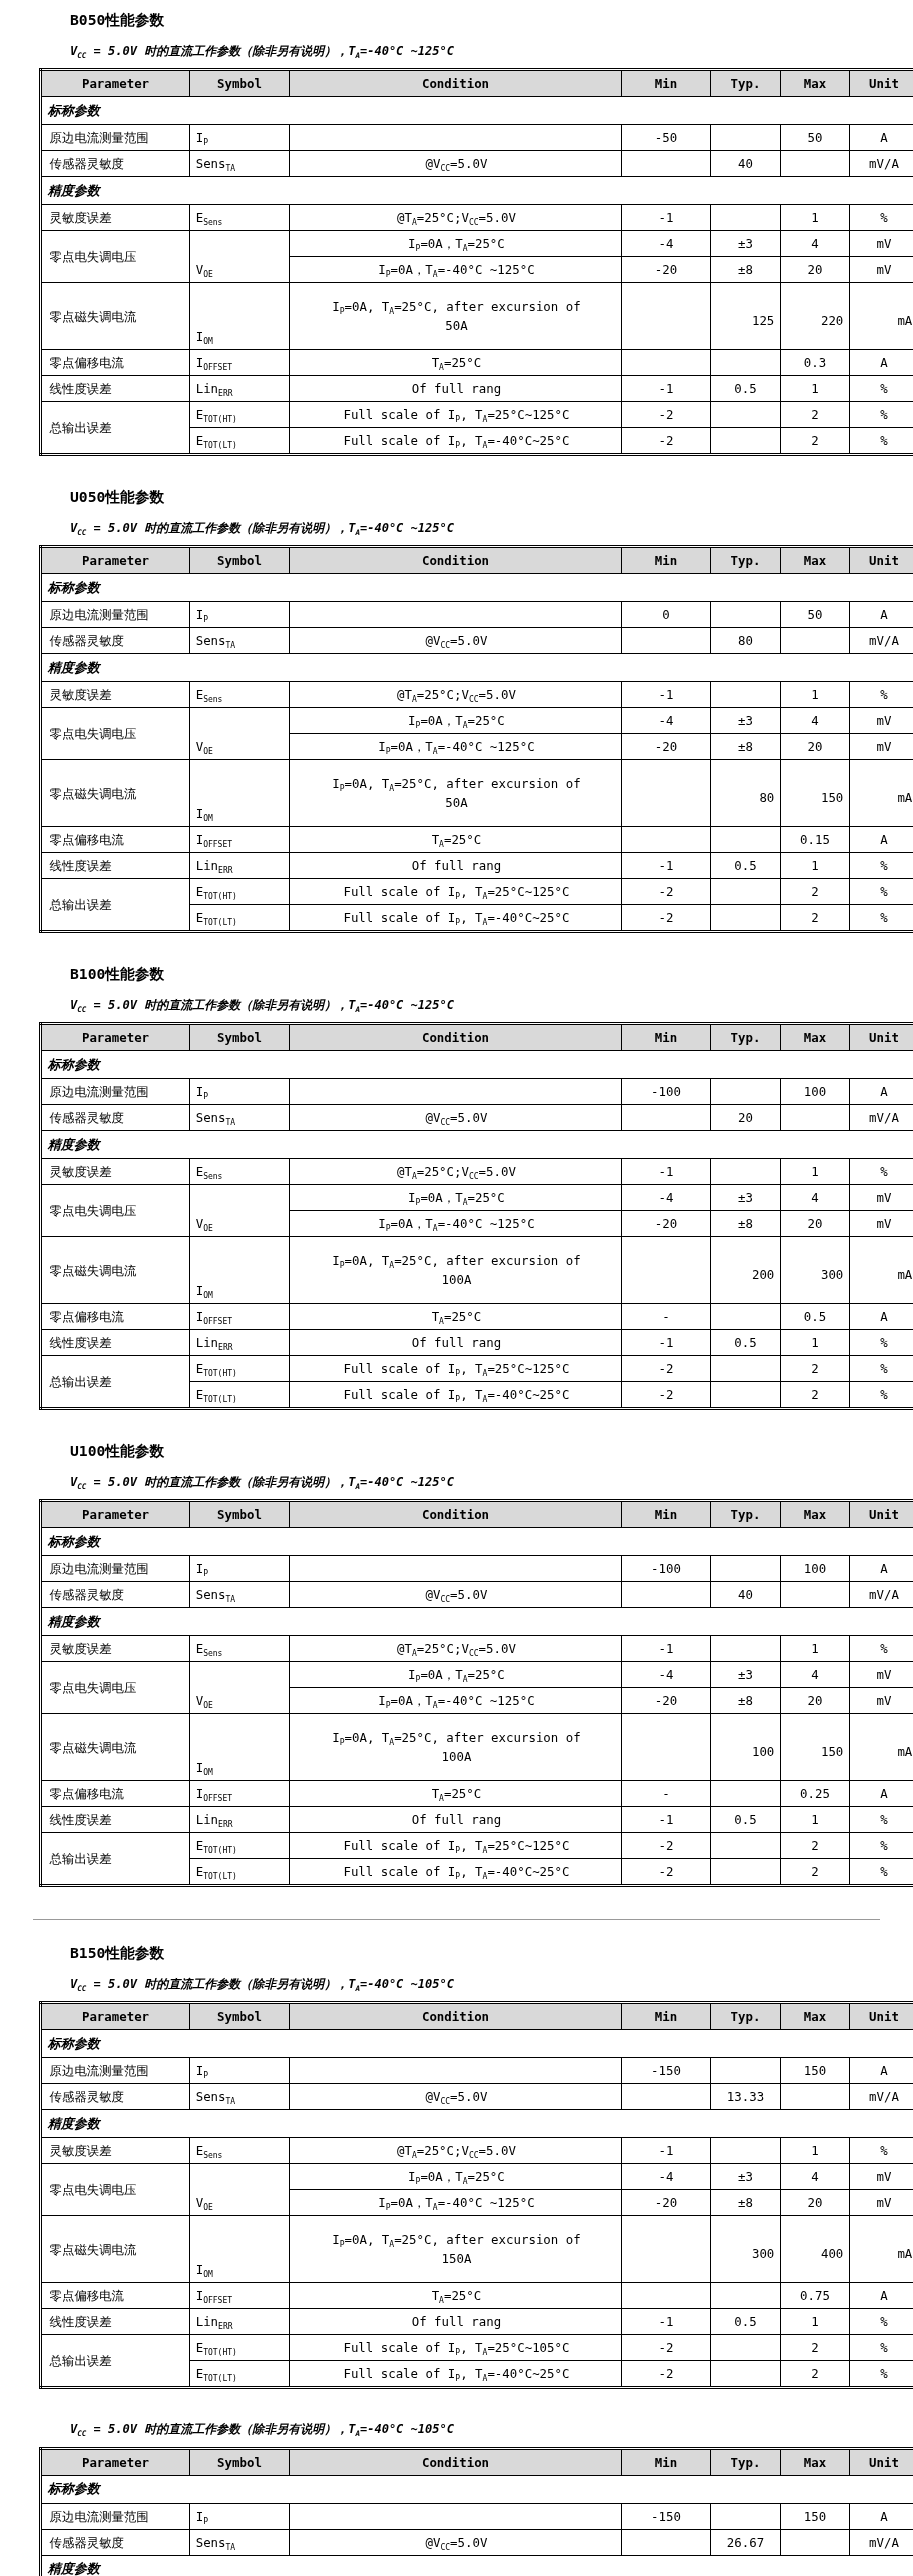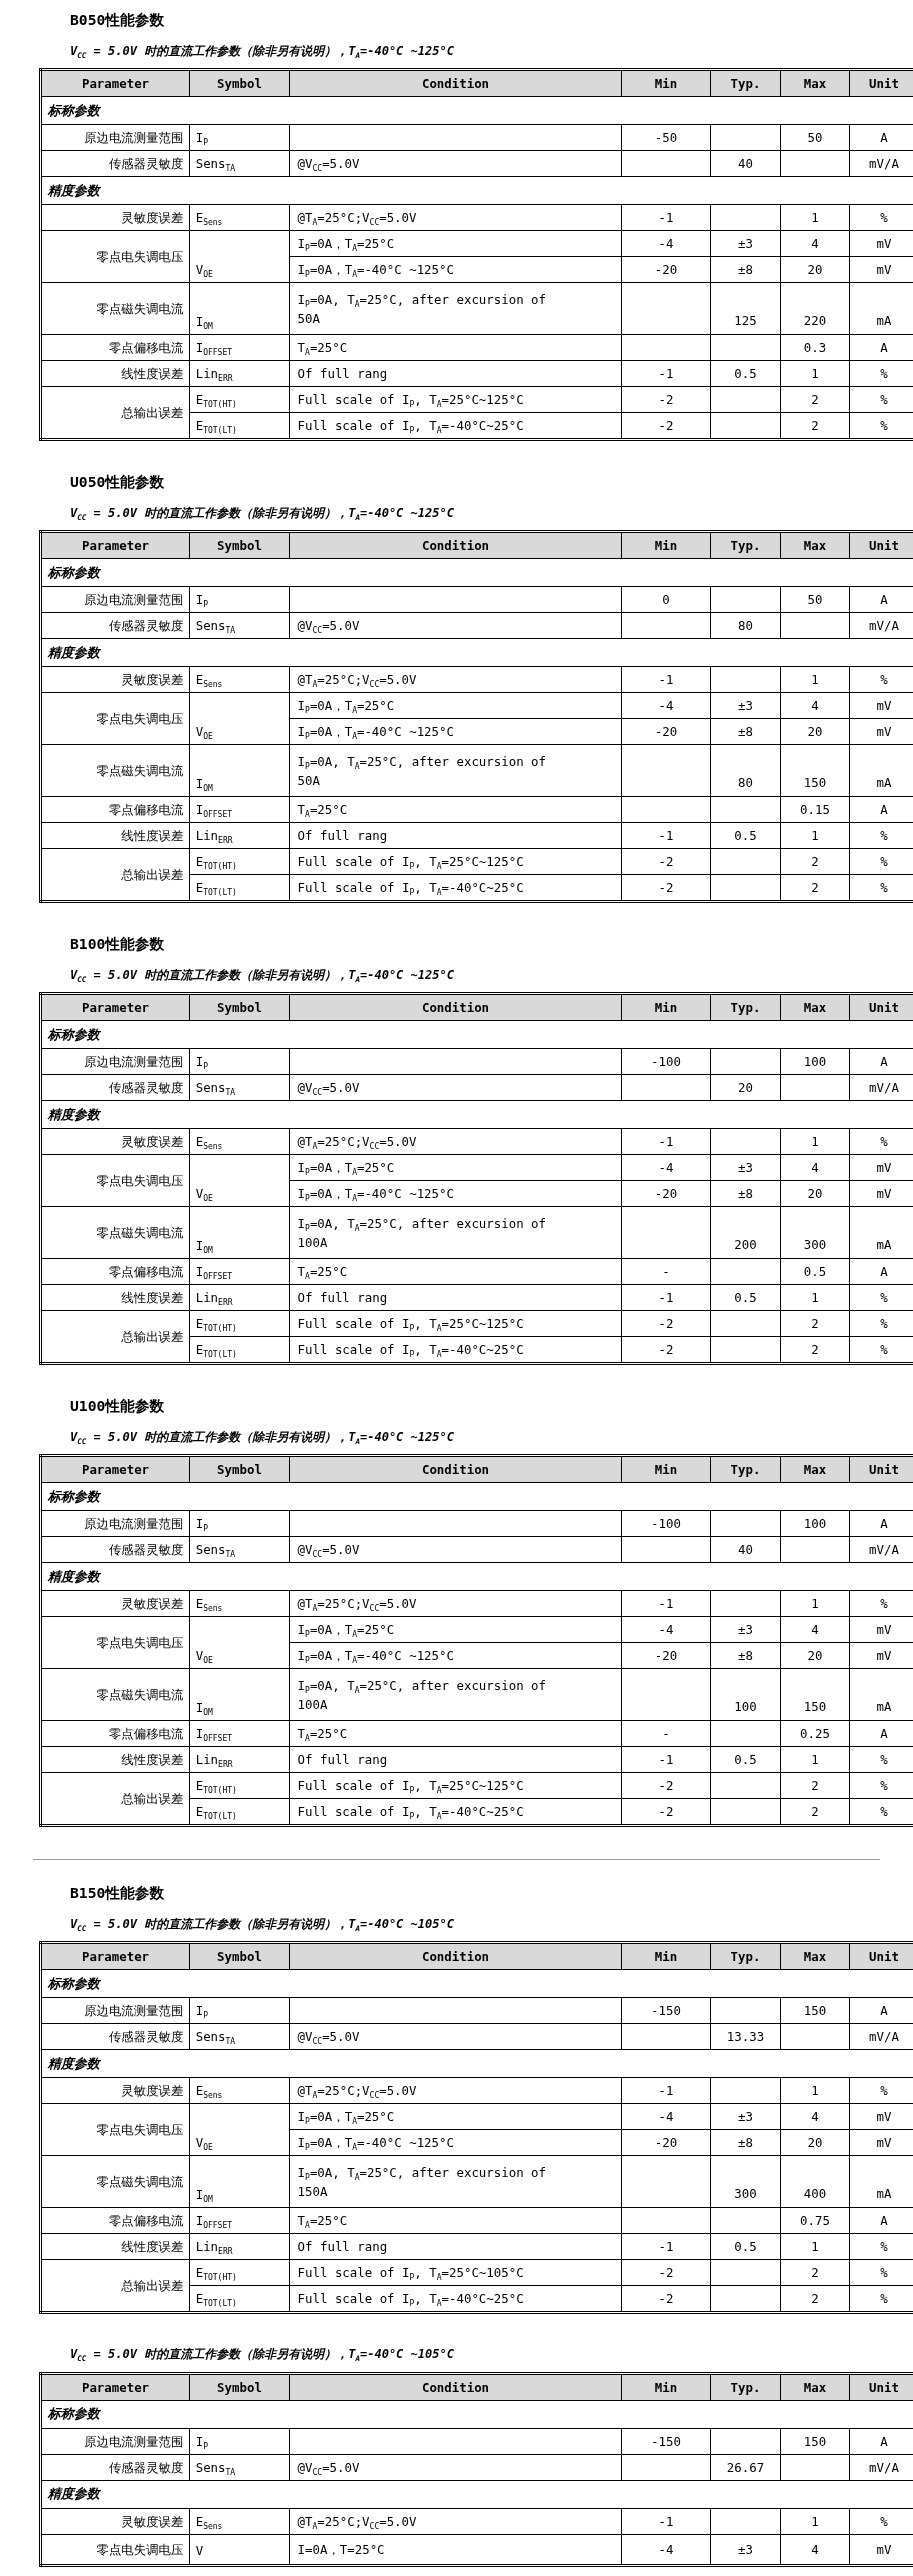--- a/index.html
+++ b/index.html
@@ -6,28 +6,28 @@
   body{width:914px;min-height:2576px;font-family:"DejaVu Sans Mono","DejaVu Sans",monospace;}
   #doc{padding:11.4px 0 19px 27px;}
   .section{width:881px;margin:0 0 32px 12px;}
   .sec-title{font-size:14.7px;font-weight:bold;margin:0 0 12.4px 31px;font-family:"DejaVu Sans Mono","DejaVu Sans",sans-serif;}
   .sec-sub{font-size:12px;font-weight:bold;font-style:italic;margin:0 0 8.6px 31px;}
   .sec-sub sub{font-size:7.6px;}
   table.param-table{border-collapse:collapse;table-layout:fixed;width:881px;border:3.8px double #000;background:#fff;}
   .param-table th,.param-table td{border:1px solid #000;font-size:12.4px;height:23px;padding:1px 5.7px;line-height:1.25;overflow:hidden;white-space:nowrap;}
   .param-table th{background:#d9d9d9;font-weight:bold;text-align:center;border-bottom:1.9px solid #000;}
   tr.sec-row td{border-top:1.9px solid #000;border-bottom:1.9px solid #000;font-weight:bold;font-style:italic;font-size:13px;text-align:left;height:25px;}
-  td.param{text-align:right;padding-left:7.6px;}
+  td.param{text-align:left;padding-left:7.6px;}
   td.symbol{text-align:left;}
-  td.cond{text-align:left;padding-left:7.6px;}
+  td.cond{text-align:center;padding-left:7.6px;}
   td.val{text-align:center;}
   sub{font-size:8px;line-height:0;}
   td.sym-bottom{vertical-align:bottom;padding-bottom:4.8px;}
   tr.tall td{height:44px;}
-  td.val-bottom{vertical-align:bottom;padding-bottom:6px;}
+  td.val-bottom{vertical-align:bottom;padding-bottom:21px;text-align:right;}
   td.cond-wrap{white-space:normal;line-height:1.55;}
   .page-divider{border:none;border-top:1px solid #999;height:0;width:847px;margin:0 0 24px 5.7px;}
 </style>
 </head>
 <body>
 
 <div id="doc">
     <div class="section">
       <div class="sec-title">B050性能参数</div>
       <div class="sec-sub">V<sub>CC</sub> = 5.0V 时的直流工作参数（除非另有说明），T<sub>A</sub>=-40°C ~125°C</div>

